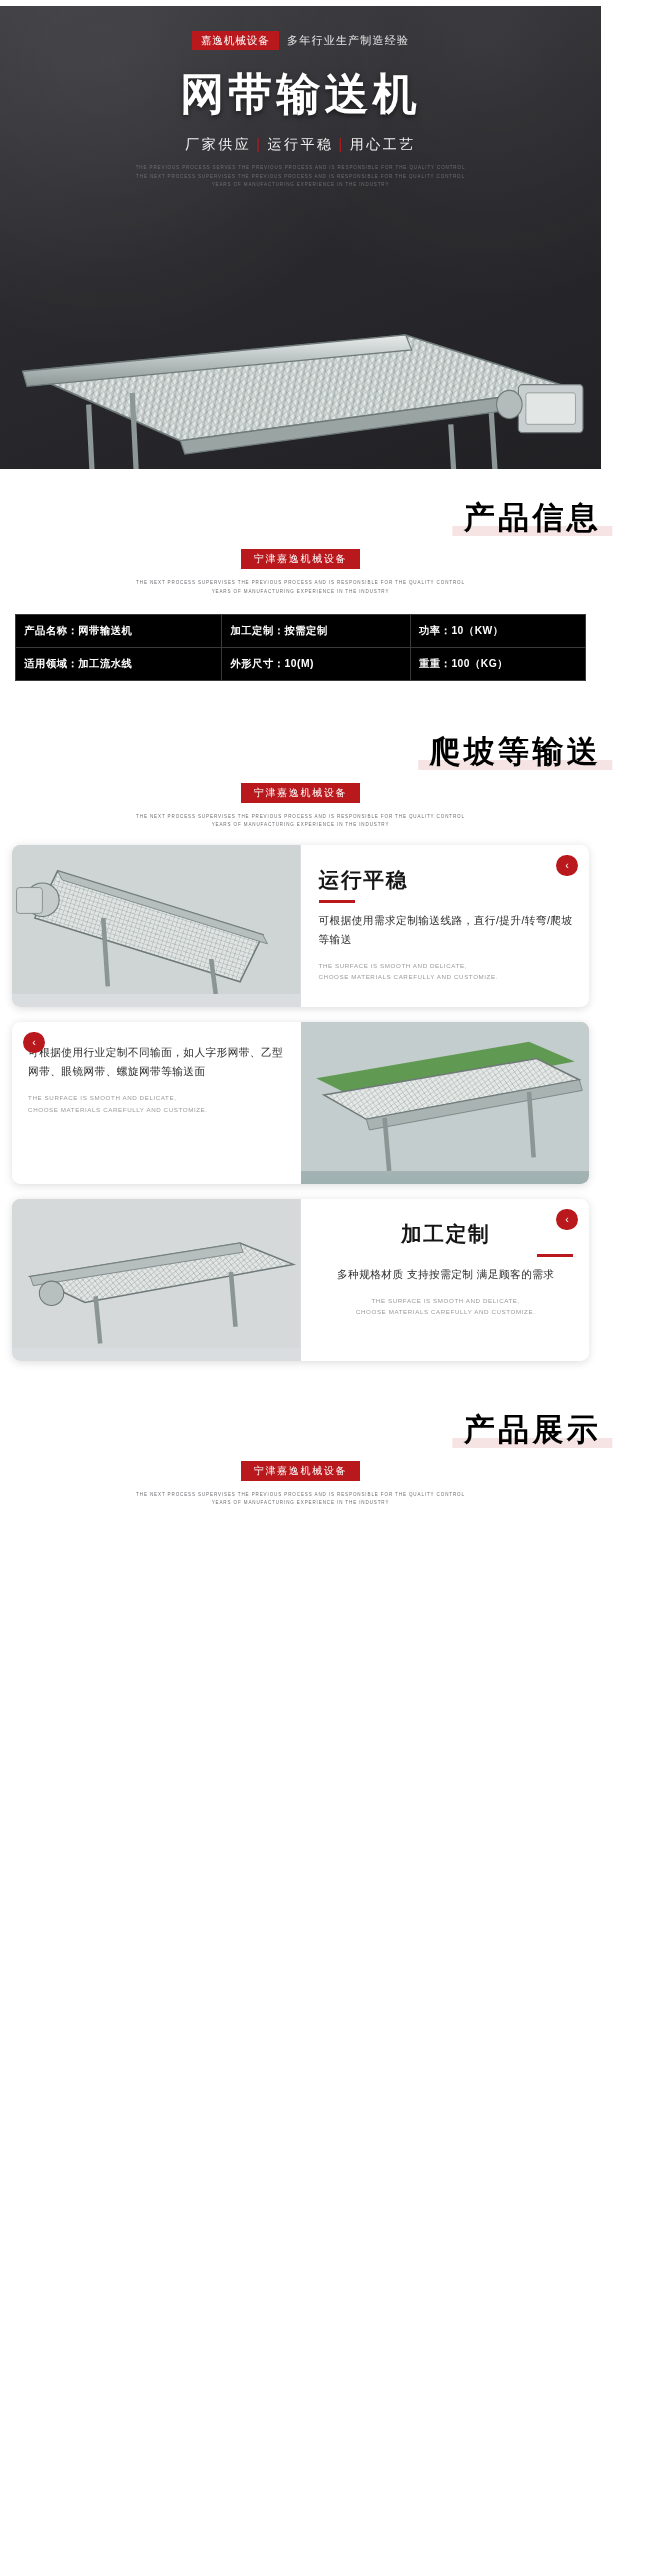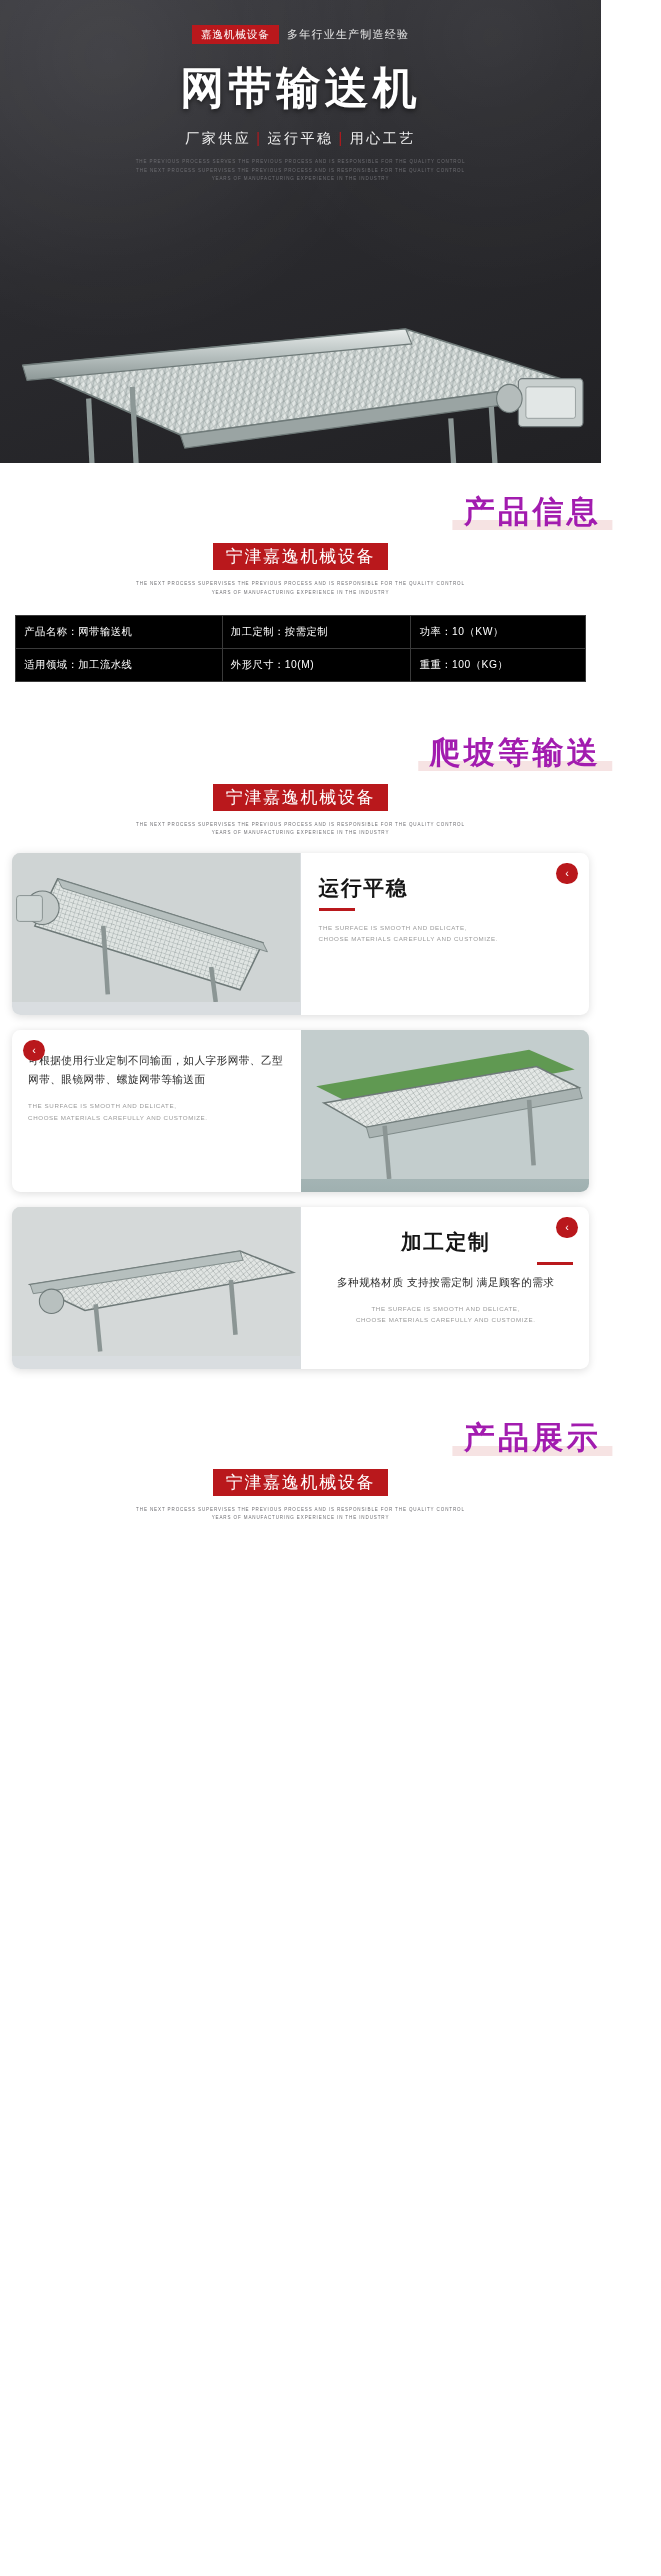--- a/index.html
+++ b/index.html
@@ -2,21 +2,21 @@
 <html style="font-size:13.2px"><head>
 <meta charset="utf-8">
 <style>
   * { margin:0; padding:0; box-sizing:border-box; }
   body {
     width:661px;
     font-family:"Liberation Sans", sans-serif;
     background:#ffffff;
     color:#222;
   }
-  .page { width:601px; position:relative; }
+  .page { width:601px; position:relative;margin-top:6px; }
 
   
   .hero {
     background:#2b2b2f;
     background-image:
       radial-gradient(circle at 18% 12%, rgba(255,255,255,0.07) 0%, rgba(255,255,255,0) 45%),
       radial-gradient(circle at 82% 8%, rgba(255,255,255,0.05) 0%, rgba(255,255,255,0) 40%),
       linear-gradient(160deg,#3a3a3f 0%, #2a2a2e 45%, #212124 100%);
     padding:18px 0 0 0;
     position:relative;
@@ -84,41 +84,41 @@
   
   .sec {
     padding:28px 0 0 0;
     background:#fff;
   }
   .sec-title {
     text-align:left;
     font-size:31px;
     font-weight:bold;
     letter-spacing:3.3px;
-    color:#a21caf;
+    color:#000000;
     position:relative;
     display:inline-block;
     left:50%;
     transform:translateX(-50%);
   }
   .sec-title::after {
     content:"";
     position:absolute;
     left:-11.6px; right:-11.6px;
     bottom:3.3px;
     height:10px;
     background:rgba(185,24,28,0.12);
     z-index:-1;
   }
   .sec-title-holder { text-align:center; }
   .sec-sub {
     margin:10px auto 0 auto;
     background:#b9181c;
     color:#fff;
-    font-size:17px;
+    font-size:10px;
     letter-spacing:1.7px;
     padding:5px 13.2px;
     display:inline-block;
     line-height:1;
   }
   .sec-sub-holder{ text-align:center; }
 
   
   .spec-wrap { padding:18px 15px 21.5px 15px; }
   table.spec {
@@ -126,20 +126,21 @@
     border-collapse:collapse;
     background:#000;
     color:#fff;
     font-size:10.3px;
   }
   table.spec td {
     border:0.8px solid #3a3a3a;
     padding:9px 8.3px;
     letter-spacing:0.5px;
     white-space:nowrap;
+    font-weight:bold;
   }
   table.spec td.k { color:#ffffff; }
 
   
   .cards { padding:15px 11.6px 5px 11.6px; }
   .card {
     position:relative;
     background:#ffffff;
     border-radius:8.3px;
     box-shadow:0 1.7px 8.3px rgba(0,0,0,0.13);
@@ -346,20 +347,21 @@
             <circle cx="40" cy="72" r="22" fill="#c4cbca" stroke="#6e7978" stroke-width="1.5"></circle>
             <rect x="6" y="56" width="34" height="34" rx="4" fill="#cfd6d5" stroke="#76807f"></rect>
             <g stroke="#8b9594" stroke-width="6" fill="none">
               <path d="M120 96 L126 186"></path>
                 <path d="M262 150 L268 196"></path>
             </g>
           </svg>
         </div>
         <div class="txt">
           <div class="card-h">运行平稳</div>
+          <div class="card-p">可根据使用需求定制输送线路，直行/提升/转弯/爬坡等输送</div>
           <div class="card-en">
             <div>THE SURFACE IS SMOOTH AND DELICATE,</div>
             <div>CHOOSE MATERIALS CAREFULLY AND CUSTOMIZE.</div>
           </div>
         </div>
         <div class="chev r">‹</div>
       </div>
 
       <div class="card rev">
         <div class="photo green">

